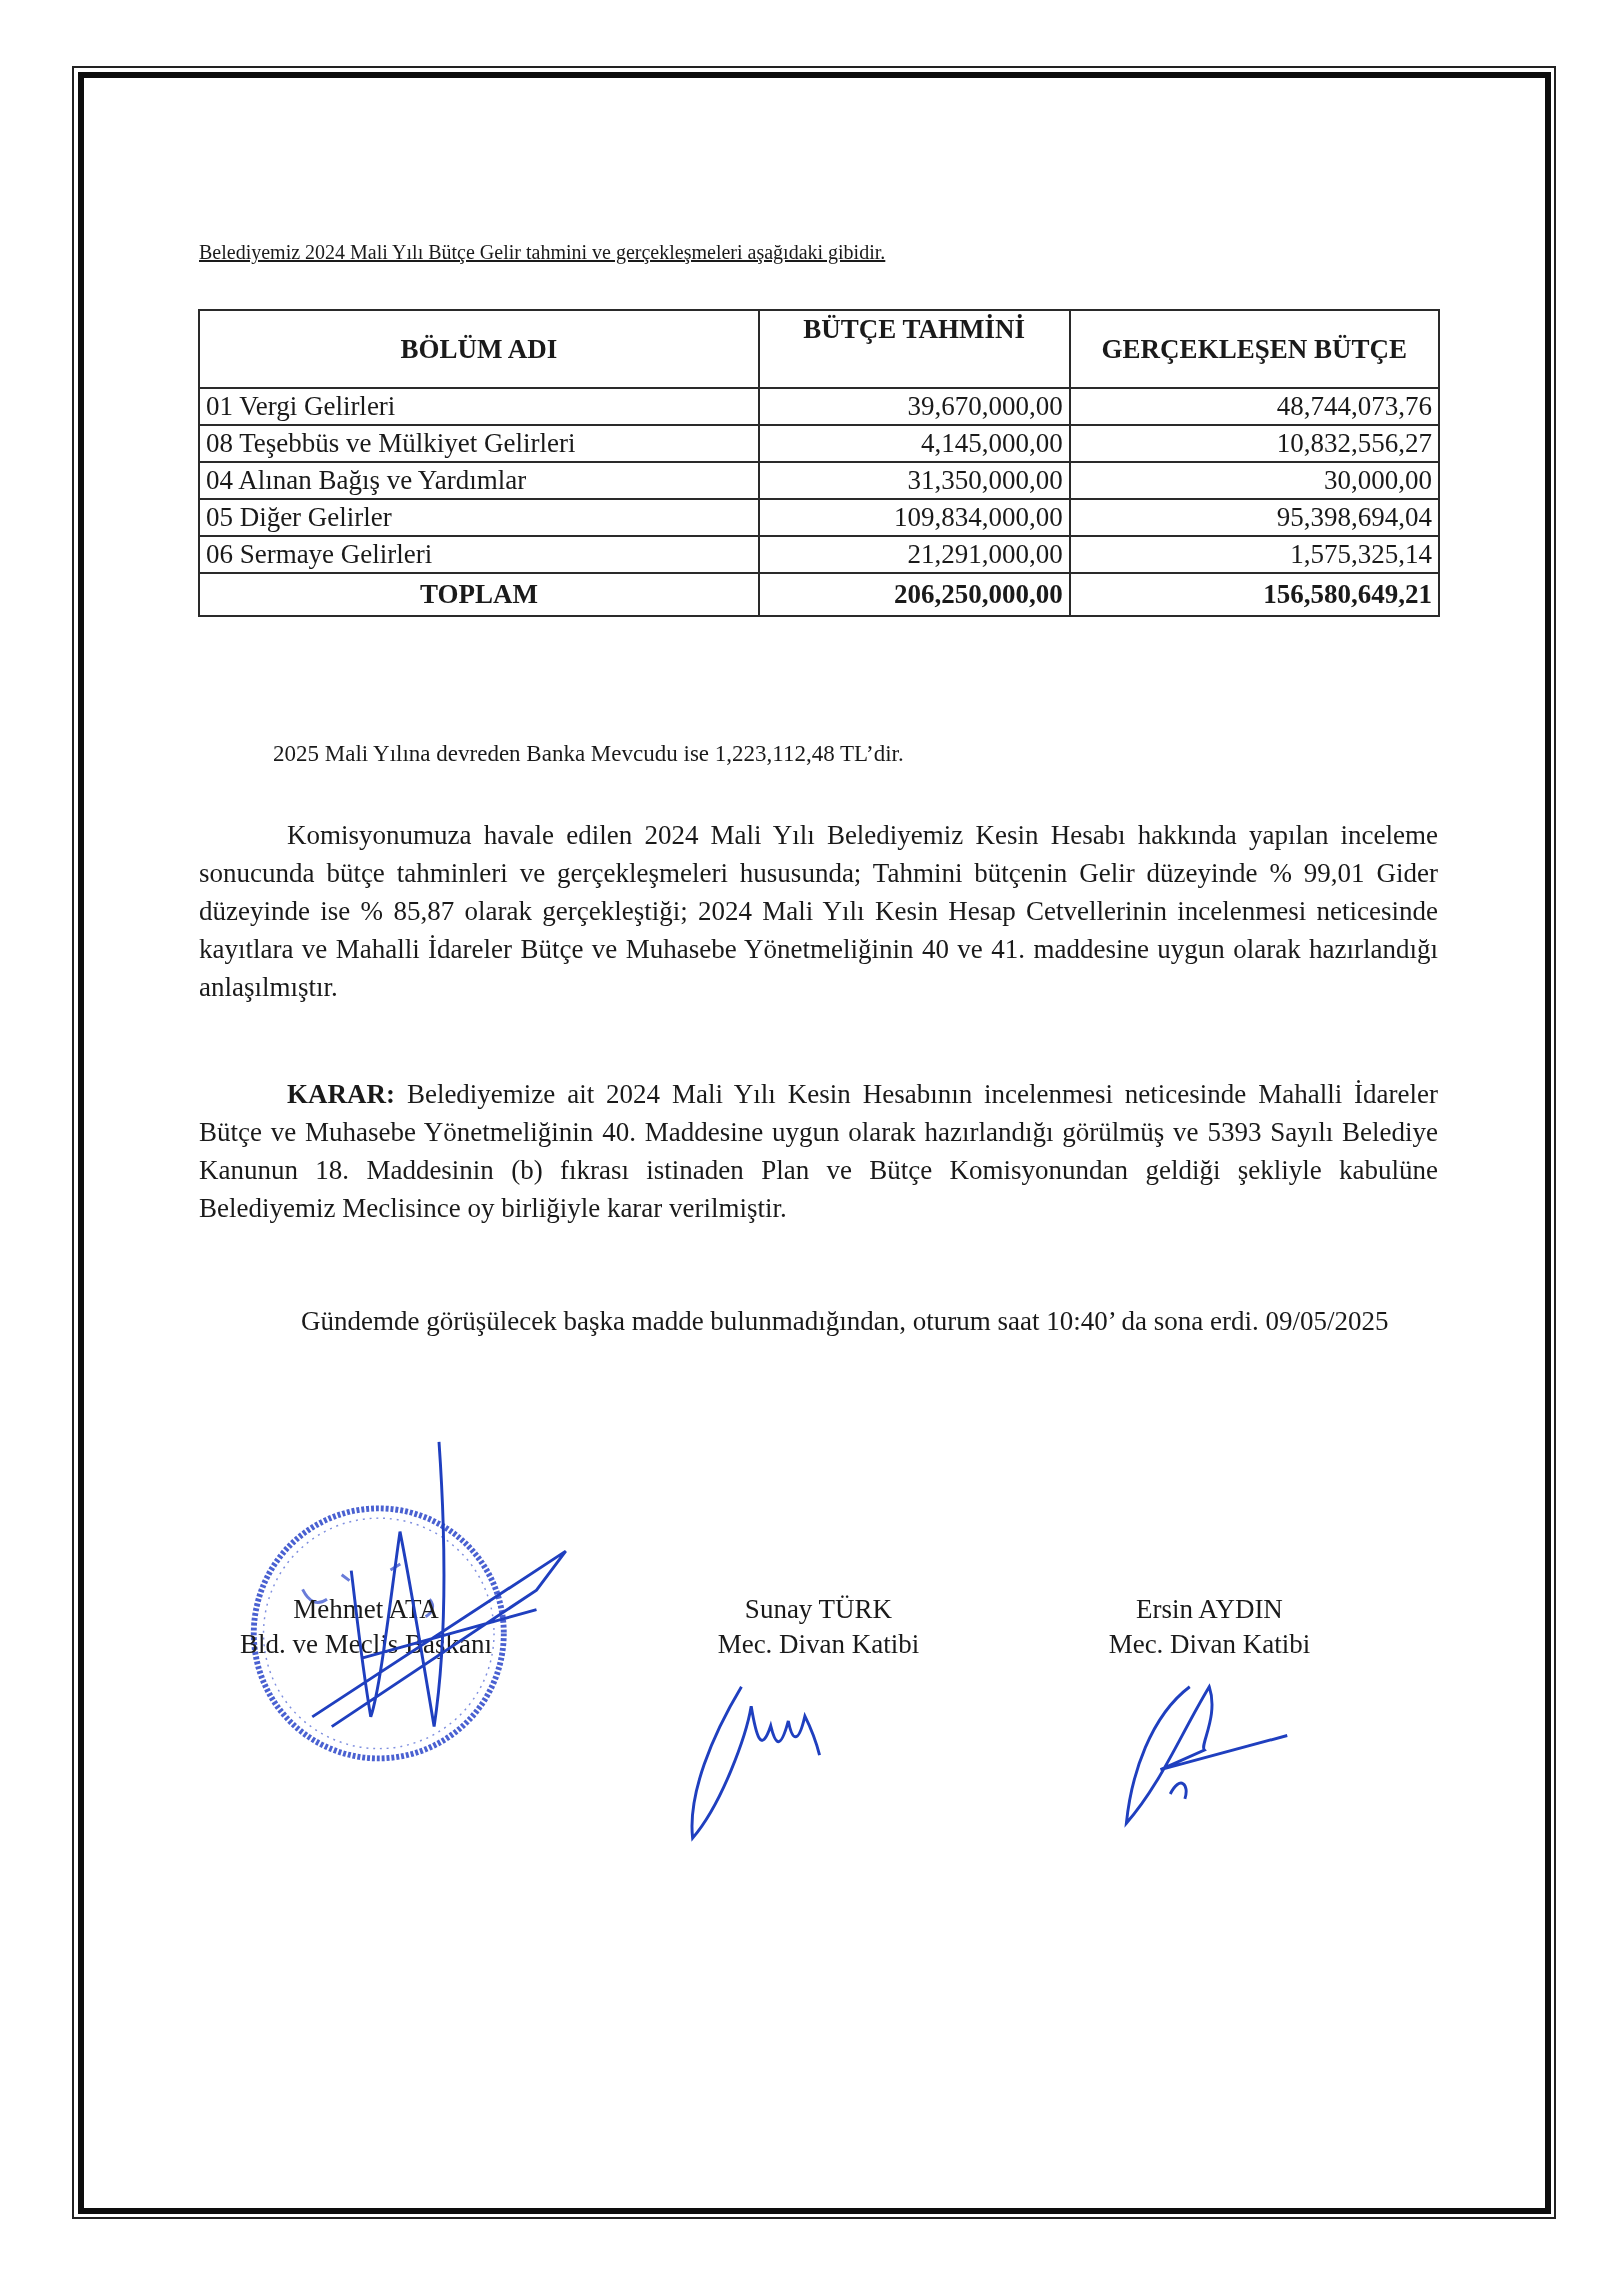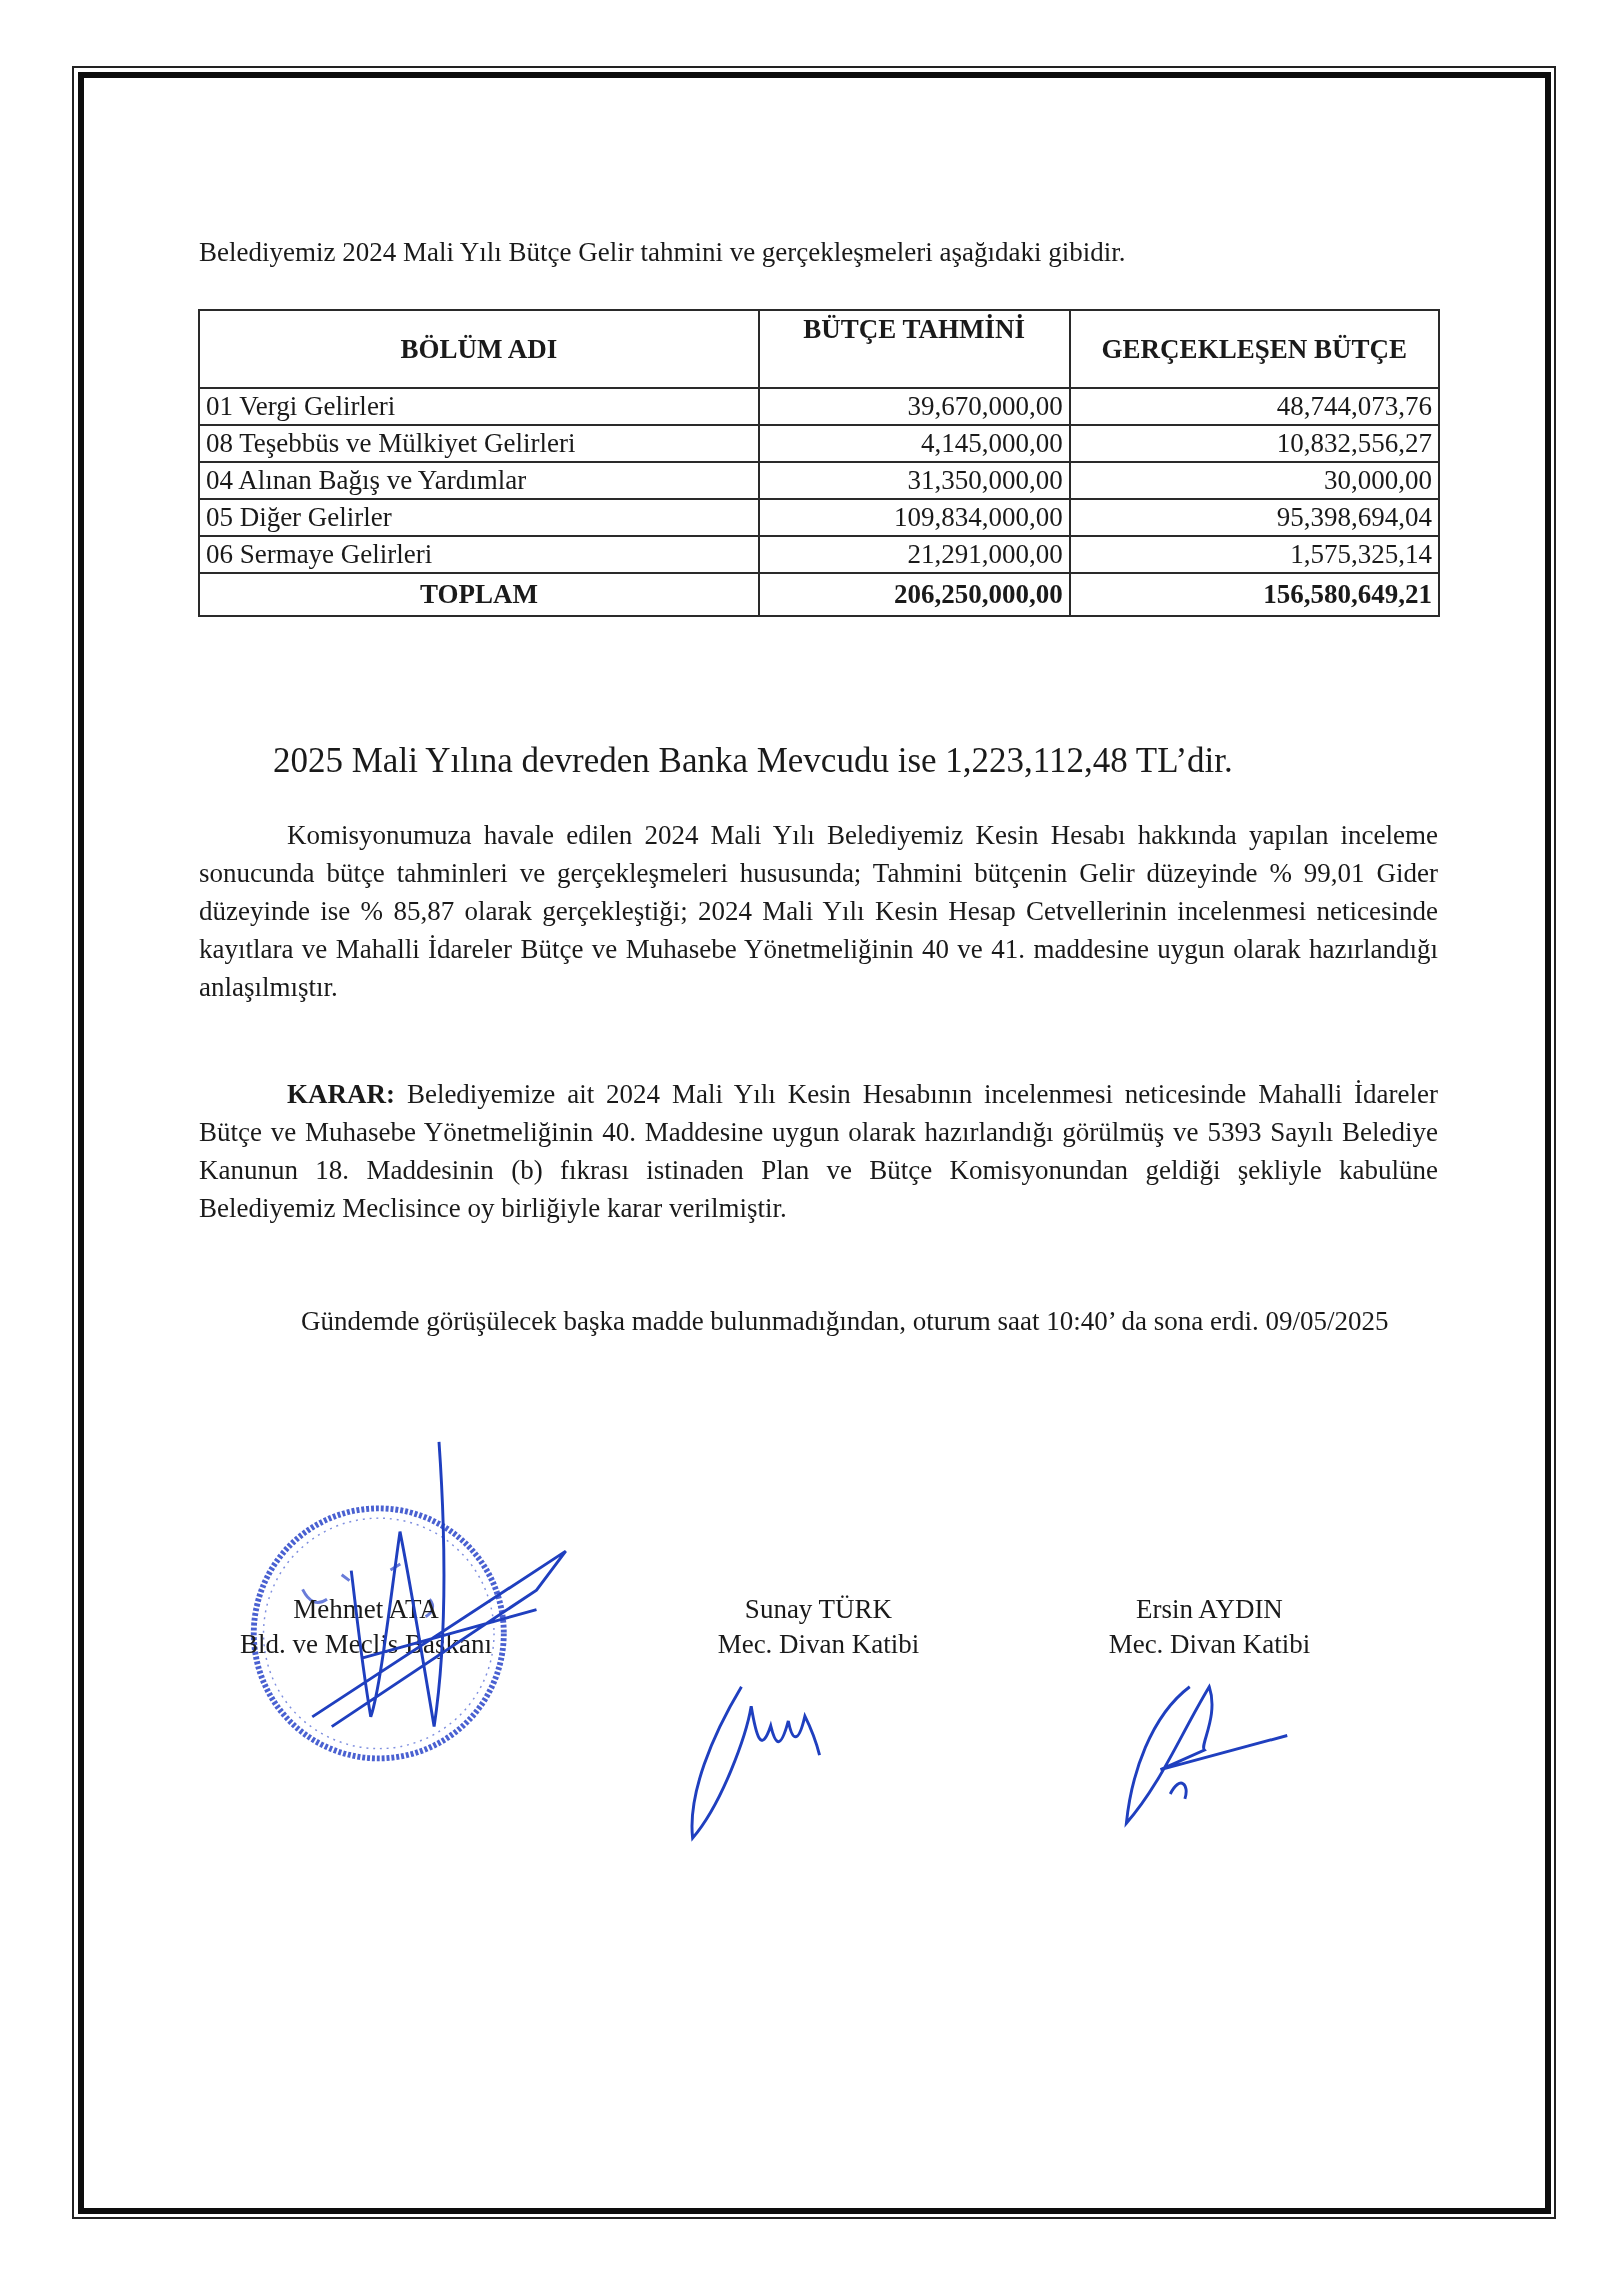--- a/index.html
+++ b/index.html
@@ -2,36 +2,36 @@
 <html><head>
 <meta charset="utf-8">
 <style>
   html, body { margin:0; padding:0; background:#ffffff; }
   body { width:1622px; height:2296px; position:relative; overflow:hidden;
          font-family:"Liberation Serif", "DejaVu Serif", serif; color:#1a1a1a; }
   .frame-outer { position:absolute; left:72px; top:66px; width:1484px; height:2153px;
                  border:2px solid #222; box-sizing:border-box; }
   .frame-inner { position:absolute; left:78px; top:72px; width:1473px; height:2142px;
                  border:6.8px solid #0d0d0d; box-sizing:border-box; }
-  .p { position:absolute; font-size:27px; line-height:37px; }
+  .p { position:absolute; font-size:20px; line-height:37px;text-decoration:underline; }
   .intro { left:199px; top:234px; }
   table.budget { position:absolute; left:198px; top:309px; width:1242px;
                  border-collapse:collapse; font-size:27px; }
   table.budget td, table.budget th { border:2px solid #2a2a2a; padding:0 5.9px; height:35px; line-height:33px; }
   table.budget th { font-weight:bold; height:74px; vertical-align:middle; }
   table.budget th.c1 { width:546px; text-align:center;margin-left:15px; }
   table.budget th.c2 { width:297px; text-align:center; vertical-align:top; padding-top:2px; }
   table.budget th.c3 { text-align:center; line-height:33px;border-radius:26px; }
   table.budget td.num { text-align:right; }
   table.budget tr.total td { font-weight:bold; height:41px; }
   table.budget tr.total td.lbl { text-align:center; }
   .justify { position:absolute; left:199px; width:1239px; font-size:27px; line-height:38px;
              text-align:justify; }
   .indent { text-indent:88px; }
-  .bank { position:absolute; left:273px; top:741px; font-size:35px; }
+  .bank { position:absolute; left:273px; top:741px; font-size:23px; }
   .kom { top:816px; }
   .karar { top:1075px; }
   .gundem { top:1302px; text-indent:102px; width:1209px; }
   .b { font-weight:bold; }
   .sig { position:absolute; text-align:center; font-size:27px; line-height:35px; }
   .sig1 { left:200px; top:1592px; width:332px; }
   .sig2 { left:672px; top:1592px; width:293px; }
   .sig3 { left:1063px; top:1592px; width:293px; }
   svg.overlay { position:absolute; pointer-events:none; }
 </style>

